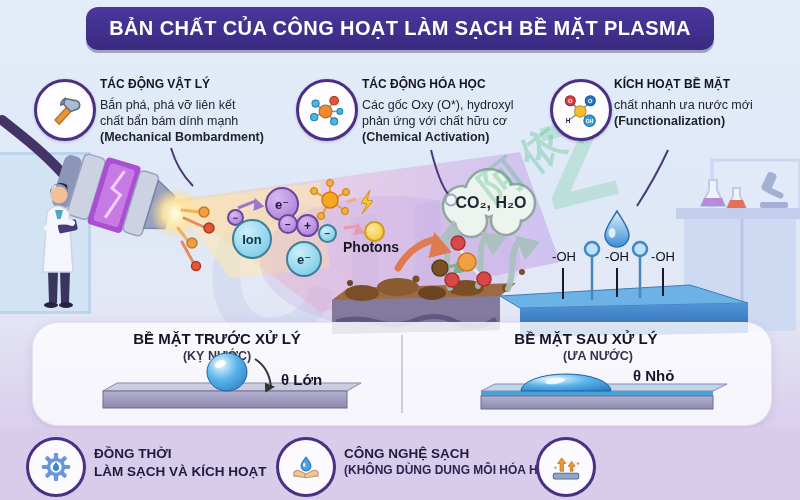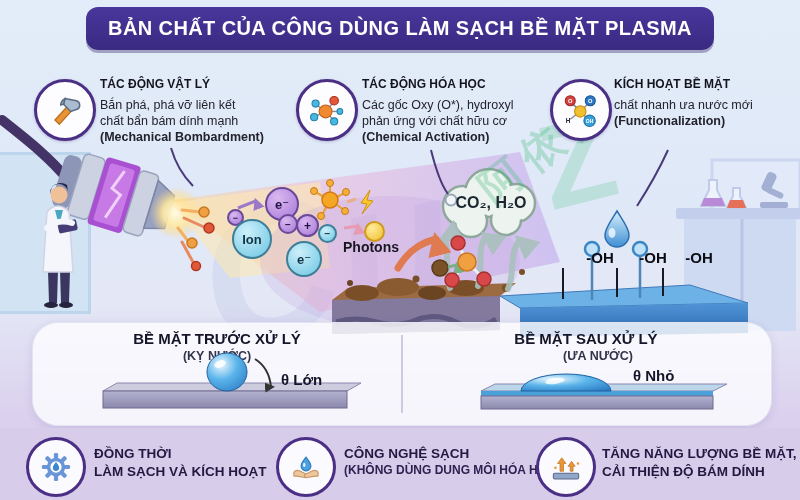--- a/index.html
+++ b/index.html
@@ -25,21 +25,21 @@
   .sec-body .b{font-weight:800;}
   
   .pt{position:absolute;border-radius:50%;display:flex;align-items:center;justify-content:center;
       font-weight:800;color:#231545;z-index:6;}
   .pt.purp{background:radial-gradient(circle at 35% 30%,#d9b8f0,#a878d8);border:2px solid #6a4898;}
   .pt.cyan{background:radial-gradient(circle at 35% 30%,#cdeffa,#6cc6e4);border:2px solid #3e7f97;color:#123647;}
   .pt.yellow{background:radial-gradient(circle at 35% 30%,#ffeb9a,#f0c030);border:2px solid #cf9a1d;}
   .lbl{position:absolute;z-index:6;color:#16161f;}
   .photons{font-size:14px;font-weight:700;}
   .cloudtxt{font-size:16px;font-weight:800;width:90px;text-align:center;color:#1d2731;}
-  .oh{font-size:15px;font-weight:700;color:#0c0c14;margin-left:36px;}
+  .oh{font-size:13px;font-weight:400;color:#0c0c14;}
   
   .cmp{left:32px;top:322px;width:738px;height:102px;border-radius:26px;z-index:7;
     background:rgba(252,252,255,.82);border:1.5px solid #e3e3f1;box-shadow:0 2px 8px rgba(80,70,140,.14);}
   .cmp .divider{position:absolute;left:368px;top:12px;width:2px;height:78px;background:#ccccdf;}
   .cmp-title{position:absolute;width:368px;text-align:center;font-size:15px;font-weight:800;color:#15152a;top:7px;}
   .cmp-sub{position:absolute;width:368px;text-align:center;font-size:12.5px;font-weight:600;color:#33334a;top:26px;}
   .theta{position:absolute;font-size:15px;font-weight:800;color:#15152a;}
   
   .footer{left:0;top:428px;width:800px;height:72px;background:#d8cceb;z-index:8;}
   .fitem-circ{position:absolute;width:54px;height:54px;border-radius:50%;background:#fbfbff;
@@ -272,21 +272,21 @@
     <g stroke="#4a3a78" stroke-width="2" fill="none">
       <path d="M171,148 C176,165 183,176 193,186"></path>
       <path d="M431,150 C436,170 442,186 448,194"></path>
       <path d="M668,150 C658,172 646,192 637,206"></path>
     </g>
     <circle cx="451" cy="200" r="5.5" fill="#f2f6f8" stroke="#98a8b8" stroke-width="2"></circle>
 
     <path d="M762,438 C765,450 768,453 780,456 C768,459 765,462 762,474 C759,462 756,459 744,456 C756,453 759,450 762,438 Z" fill="#ffffff" opacity="0.85"></path>
   </svg>
 
-  <div class="abs banner">BẢN CHẤT CỦA CÔNG DÙNG LÀM SẠCH BỀ MẶT PLASMA</div>
+  <div class="abs banner">BẢN CHẤT CỦA CÔNG HOẠT LÀM SẠCH BỀ MẶT PLASMA</div>
 
   <div class="abs icirc" style="left:34px;top:79px;">
     <svg width="40" height="40" viewBox="0 0 56 56">
       <polygon points="14,42 36,18 42,24 20,48" fill="#e8953a" stroke="#c0701e" stroke-width="2"></polygon>
       <path d="M28,12 L44,15 C50,17 50,25 45,27 L36,30 L26,20 Z" fill="#a9bcd2" stroke="#5a6a80" stroke-width="2"></path>
       <path d="M28,12 C24,14 22,17 22,21 L26,20 Z" fill="#8ea2ba" stroke="#5a6a80" stroke-width="2"></path>
     </svg>
   </div>
   <div class="abs sec-head" style="left:100px;top:77px;">TÁC ĐỘNG VẬT LÝ</div>
   <div class="abs sec-body" style="left:100px;top:97px;width:186px;">
@@ -423,19 +423,15 @@
 
     <div class="fitem-circ" style="left:536px;top:9px;">
       <svg width="38" height="38" viewBox="0 0 54 54">
         <rect x="9" y="36" width="36" height="8" rx="2" fill="#8fa6c8" stroke="#5a6a88" stroke-width="1.5"></rect>
         <polygon points="21,14 27,22 23.5,22 23.5,33 18.5,33 18.5,22 15,22" fill="#e8963a" stroke="#c07018" stroke-width="1"></polygon>
         <polygon points="35,19 40,26 37,26 37,33 33,33 33,26 30,26" fill="#e8963a" stroke="#c07018" stroke-width="1"></polygon>
         <circle cx="12" cy="28" r="1.8" fill="#e8963a"></circle>
           <circle cx="44" cy="22" r="1.8" fill="#e8963a"></circle>
       </svg>
     </div>
-    <div class="ftext" style="left:602px;top:17px;">
-      <div>TĂNG NĂNG LƯỢNG BỀ MẶT,</div>
-      <div>CẢI THIỆN ĐỘ BÁM DÍNH</div>
-    </div>
   </div>
 
 </div>
 
 </body></html>

